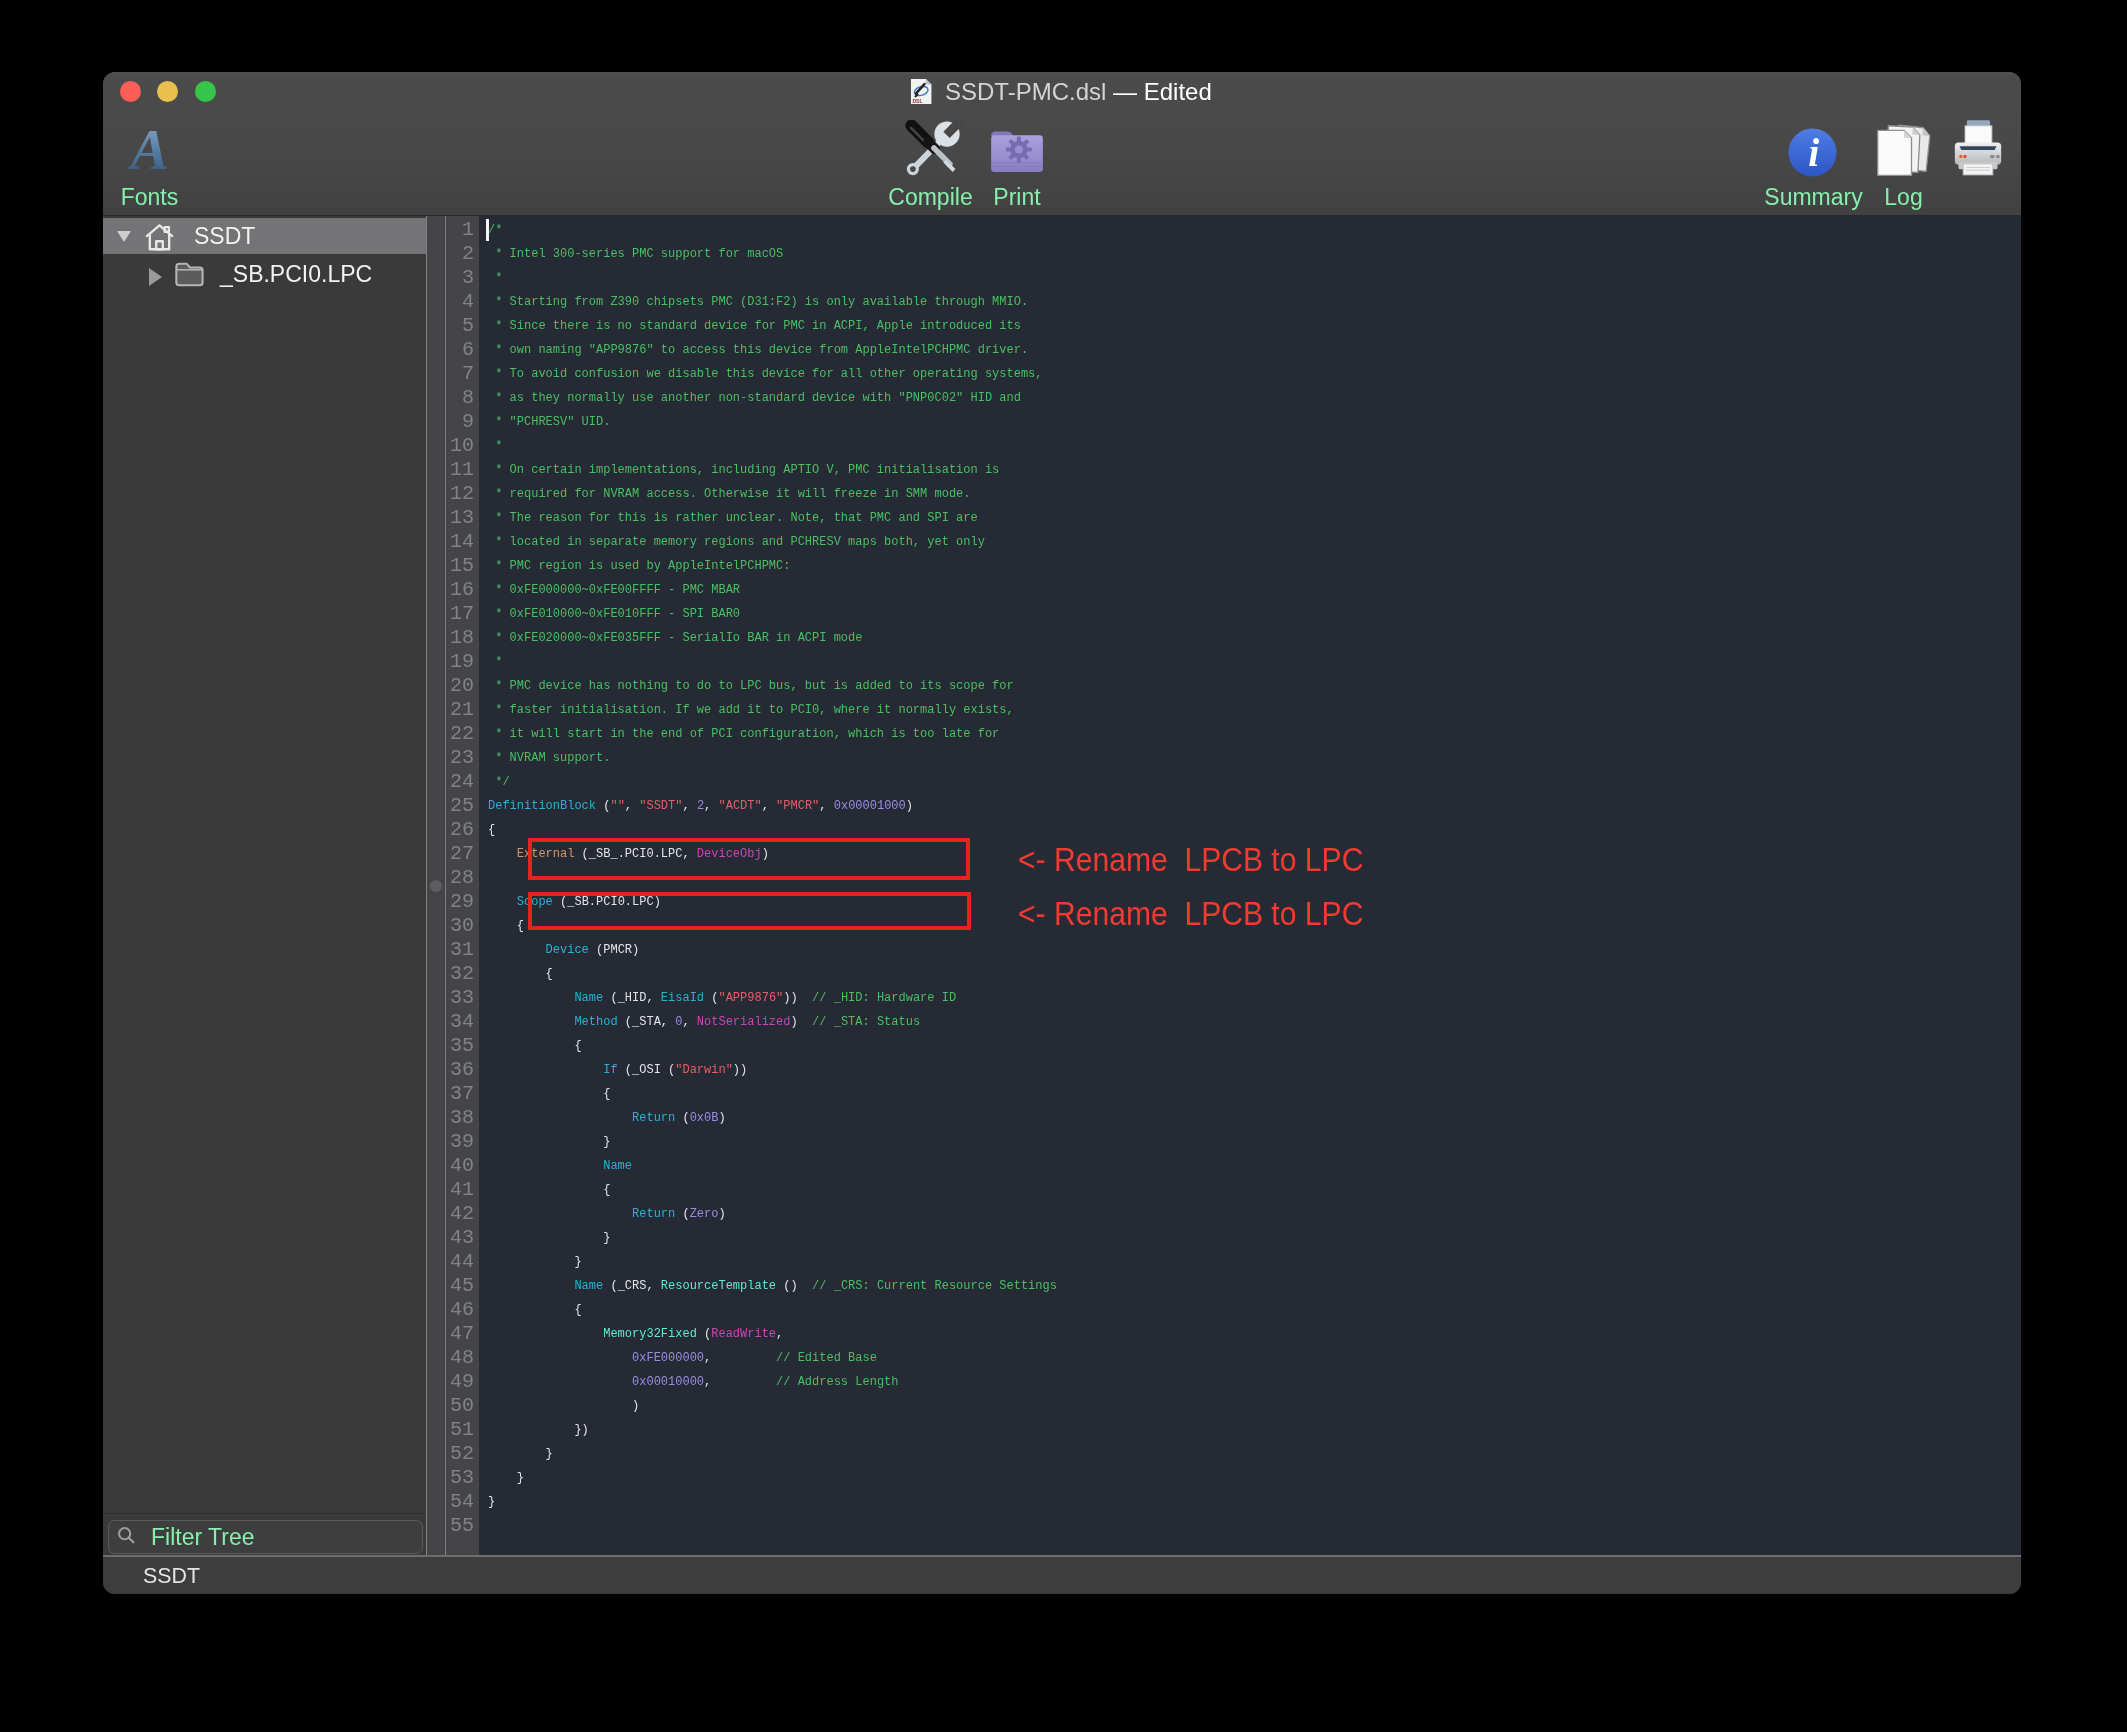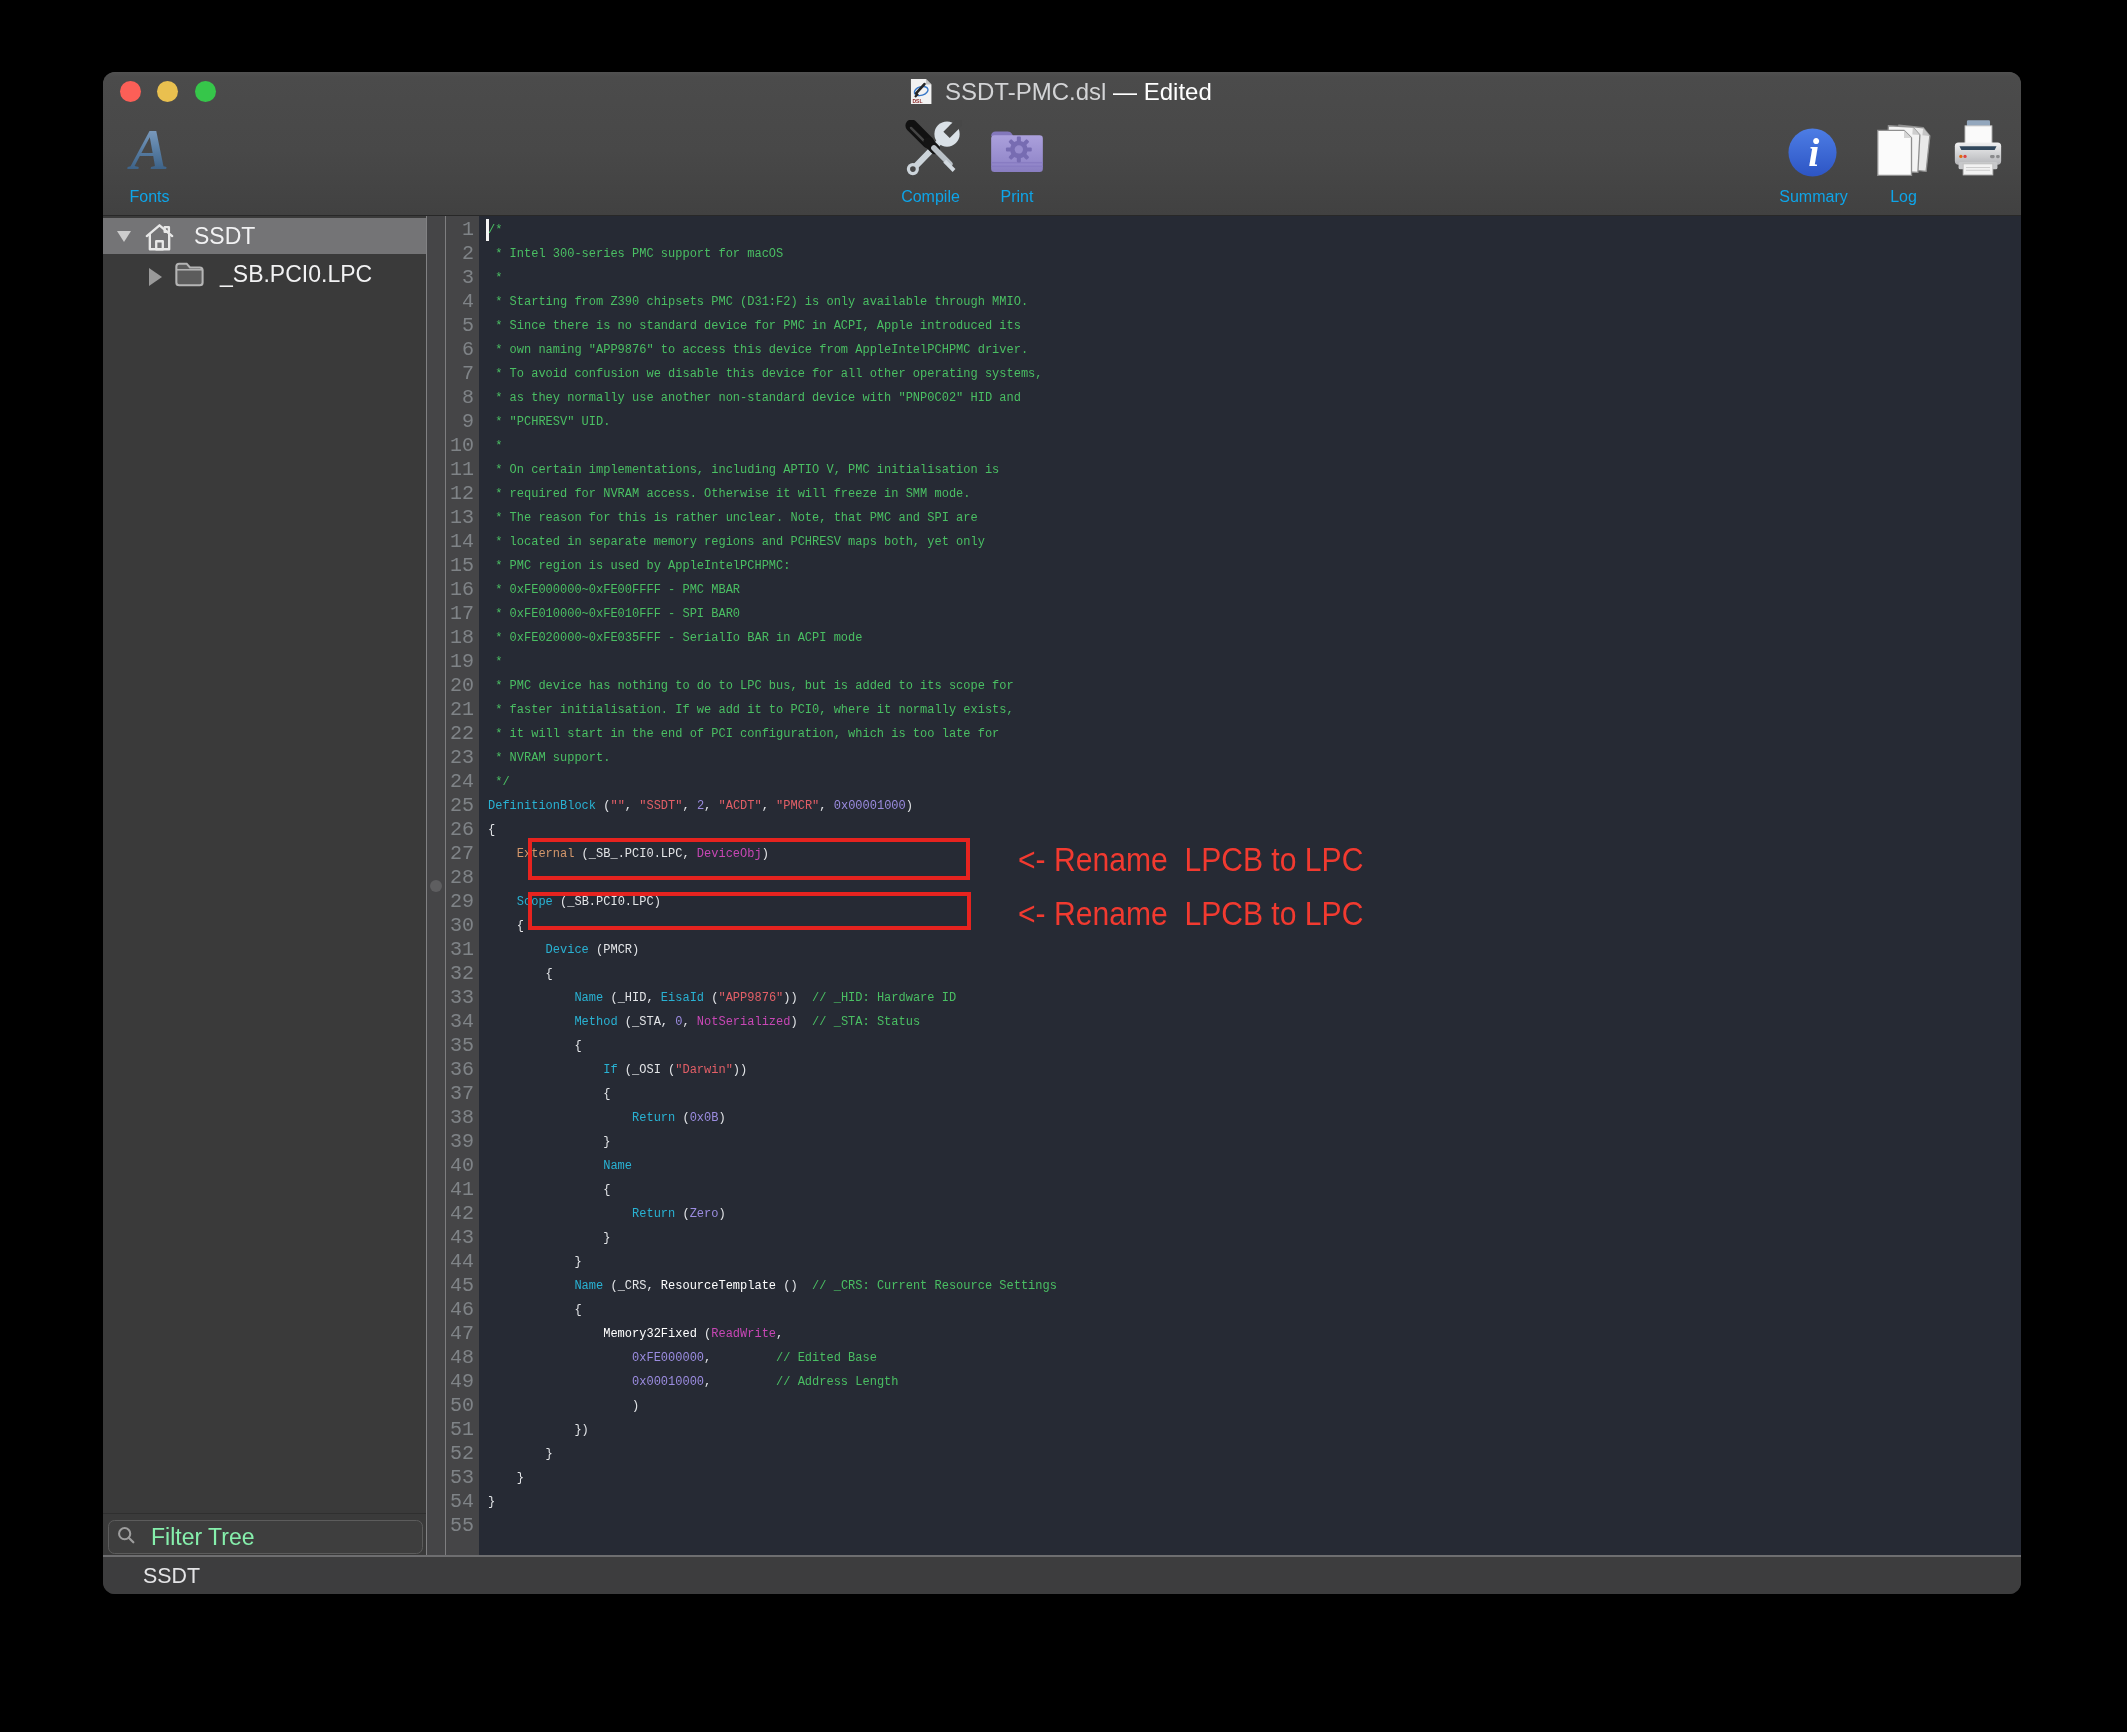--- a/index.html
+++ b/index.html
@@ -1,33 +1,33 @@
 <!DOCTYPE html>
 <html style="font-size:15px"><head><meta charset="utf-8"><style>
 *{margin:0;padding:0;box-sizing:border-box}
 html,body{width:2127px;height:1732px;background:#000;overflow:hidden}
 body{position:relative;font-family:"Liberation Sans",sans-serif}
 .abs{position:absolute}
 #win{position:absolute;left:103px;top:72px;width:1918px;height:1522px;border-radius:12px;overflow:hidden;background:#3a3a3a}
 #toolbar{left:0;top:0;width:1918px;height:144px;background:linear-gradient(180deg,#515151 0,#4b4b4b 4.7px,#484848 55%,#414141 100%);border-bottom:1.9px solid #282828}
-.tlabel{position:absolute;top:113px;height:24px;line-height:24px;font-size:16px;color:#0ea5e9;text-align:center}
+.tlabel{position:absolute;top:113px;height:24px;line-height:24px;font-size:23px;color:#86efac;text-align:center}
 #title{left:842px;top:5.6px;height:27px;line-height:27px;font-size:24px;color:#d3d4d6}
 #main{left:0;top:144px;width:1918px;height:1339px;background:#262a34}
 #sidebar{left:0;top:144px;width:323px;height:1339px;background:#3a3a3a}
 #vline1{left:323px;top:144px;width:1.5px;height:1339px;background:#828284}
 #gutter{left:324px;top:144px;width:52px;height:1339px;background:#454547}
 #vline2{left:342px;top:144px;width:1.4px;height:1339px;background:#7e7e80}
 #row1{left:0;top:146px;width:323px;height:36px;background:#747476}
 #tri1{left:14px;top:159px;width:0;height:0;border-left:7.5px solid transparent;border-right:7.5px solid transparent;border-top:11.2px solid #cdcdcd}
 #tri2{left:46px;top:196px;width:0;height:0;border-top:9.3px solid transparent;border-bottom:9.3px solid transparent;border-left:13px solid #9a9a9a}
 .tree{position:absolute;font-size:23px;color:#f2f2f3}
 #nums{left:324px;top:146px;width:47px;text-align:right;white-space:pre;font-family:"Liberation Mono",monospace;font-size:20px;line-height:24px;color:#7f8387}
 #code{left:385px;top:146px;white-space:pre;font-family:"Liberation Mono",monospace;font-size:12px;line-height:24px;color:#e3e5e8}
 #code i,#nums i{font-style:normal}
-i.k{color:#29b2d3} i.s{color:#e35f67} i.n{color:#9b8ce0} i.m{color:#c747b5} i.o{color:#d4976b} i.g{color:#ffffff} i.c{color:#4abf63}
+i.k{color:#29b2d3} i.s{color:#e35f67} i.n{color:#9b8ce0} i.m{color:#c747b5} i.o{color:#d4976b} i.g{color:#5eead4} i.c{color:#4abf63}
 .redbox{position:absolute;border:4.7px solid #e6231f}
 .ann{position:absolute;font-size:34px;line-height:35px;color:#f23a30;white-space:pre;transform:scaleX(0.885);transform-origin:left center}
 #treesep{left:0;top:1441px;width:323px;height:1.4px;background:#2f2f2f}
 #filter{left:4.7px;top:1448px;width:315px;height:34px;border-radius:6.5px;background:#3e3e3e;border:1.4px solid #5c5c5c}
 #filtertext{left:48px;top:1451px;height:28px;line-height:28px;font-size:23px;color:#86efac}
 #statussep{left:0;top:1483px;width:1918px;height:1.5px;background:#6e6e70}
 #status{left:0;top:1485px;width:1918px;height:38px;background:#3d3d3e}
 #statustext{left:40px;top:1490px;height:28px;line-height:28px;font-size:21.4px;color:#e4e4e6}
 .light{position:absolute;top:8.9px;width:21.4px;height:21.4px;border-radius:50%}
 #cursor{left:383px;top:147px;width:2.8px;height:22.4px;background:#f5f5f5}

